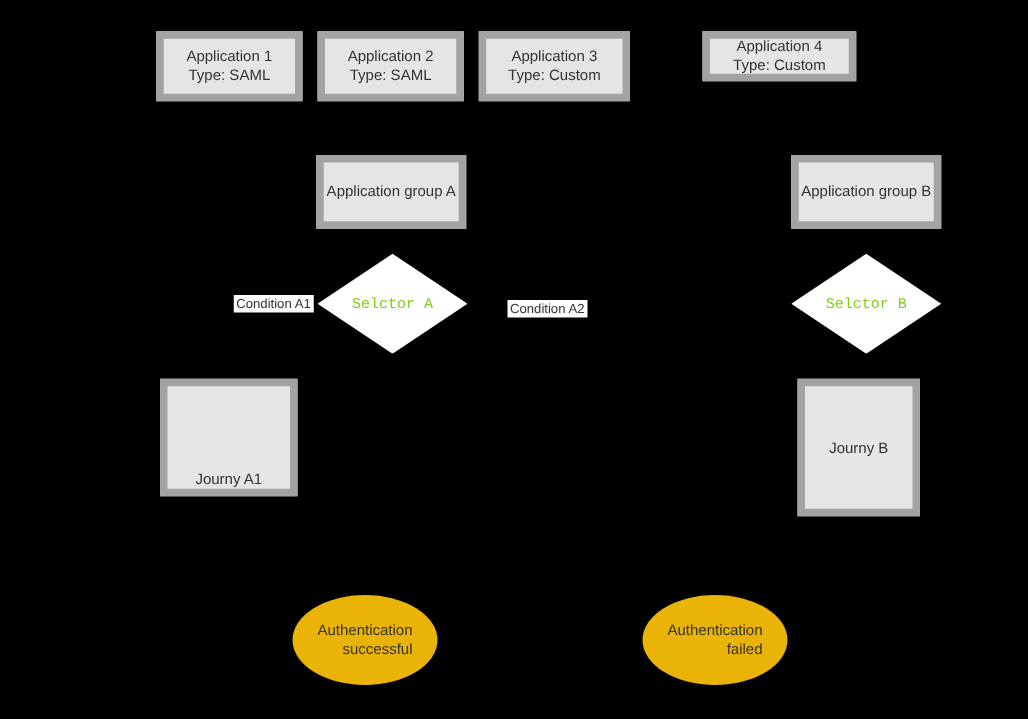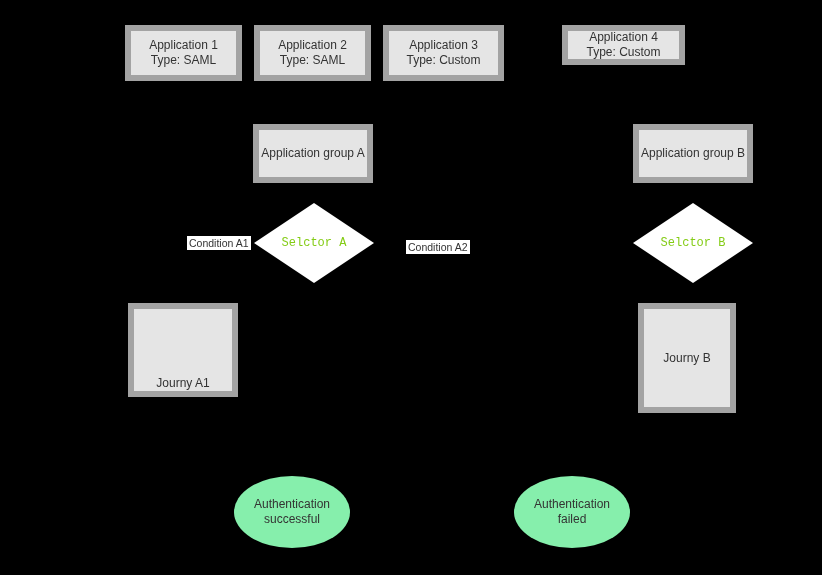--- a/index.html
+++ b/index.html
@@ -69,23 +69,24 @@
     align-items: center;
     justify-content: center;
     color: #84cc16;
     font-size: 12px;
     font-family: Liberation Mono, monospace;
     text-align: center;
   }
 
   
   .ellipse {
-    background: #86efac;
+    background: #eab308;
     border-radius: 50%;
     font-size: 12px;
+    text-align: right;
   }
 
   
   .cond-label {
     position: absolute;
     background: #ffffff;
     color: #333333;
     font-size: 10.5px;
     font-family: "Liberation Sans", sans-serif;
     line-height: 14px;

